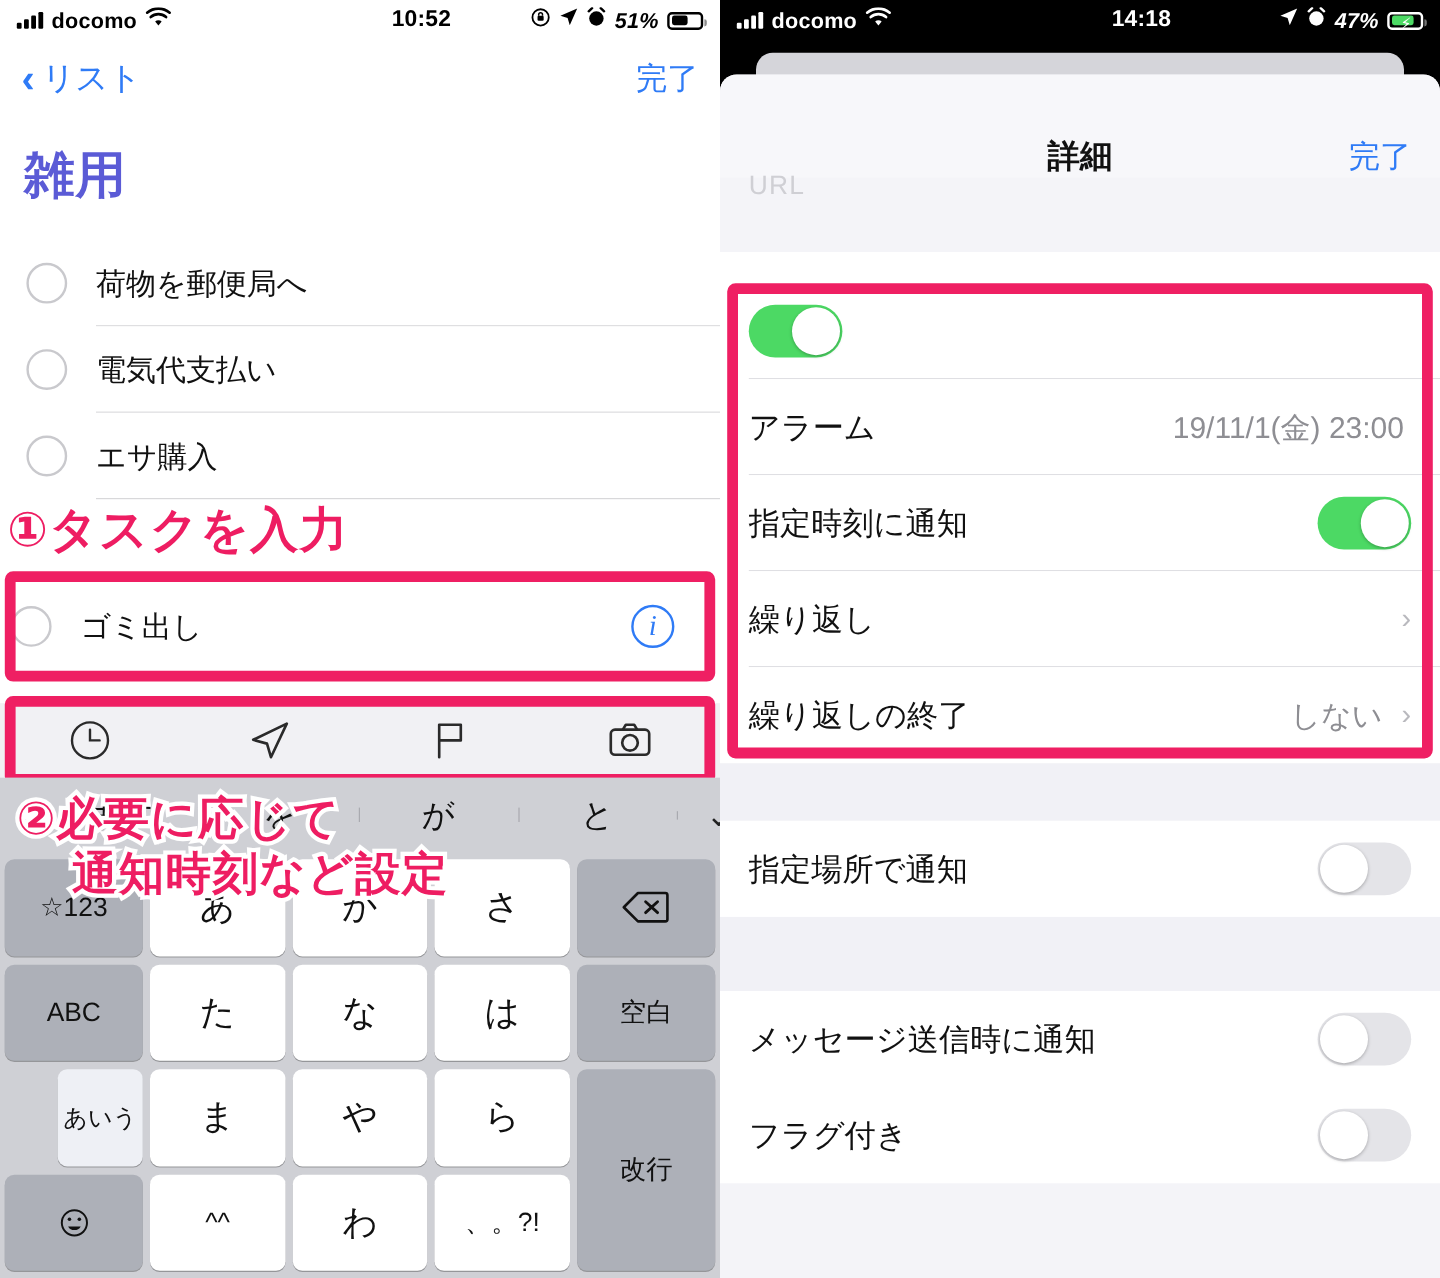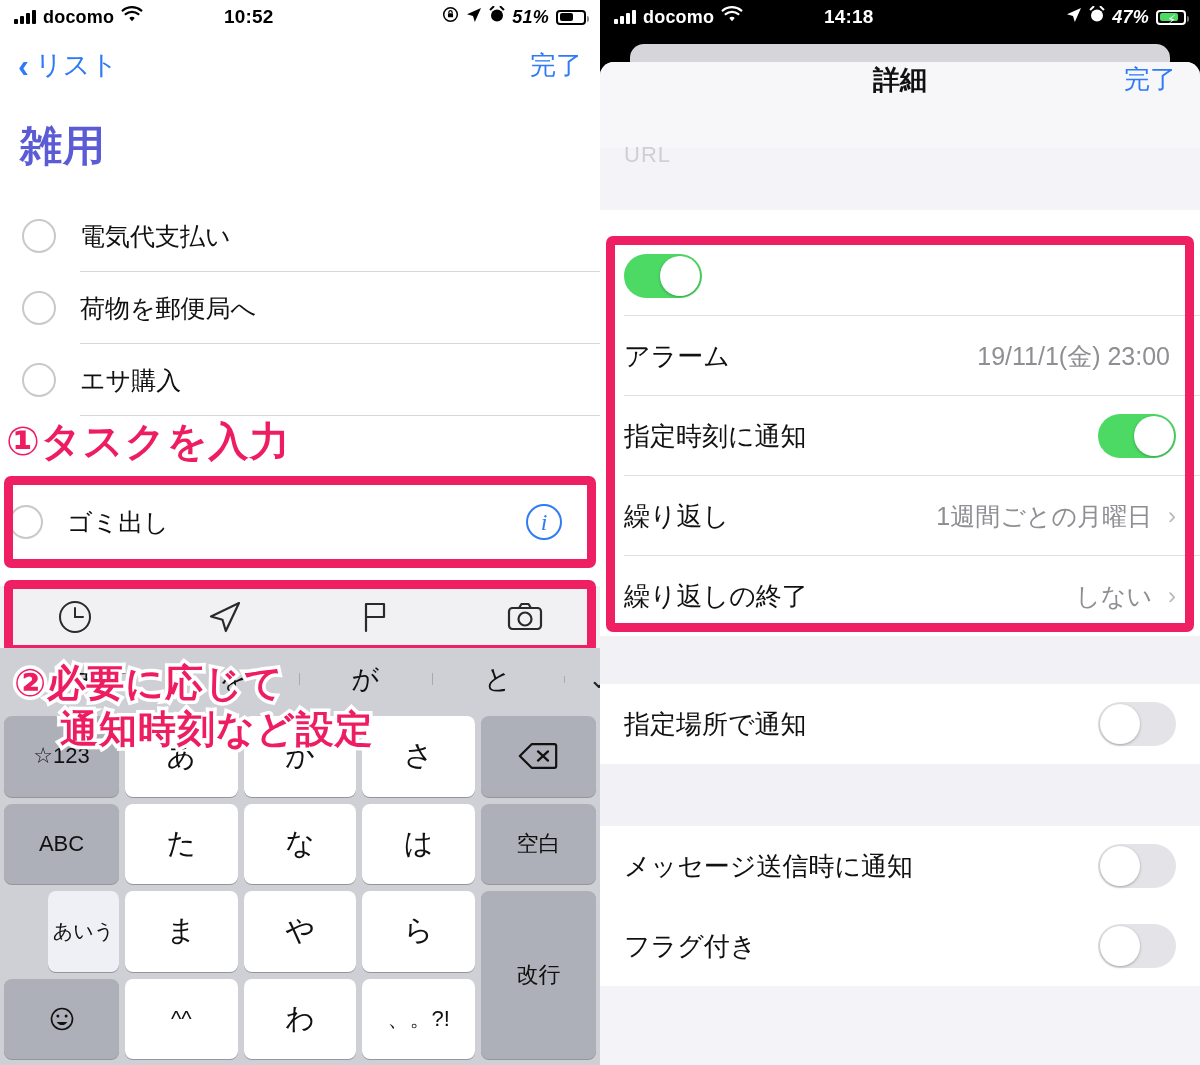--- a/index.html
+++ b/index.html
@@ -15,21 +15,21 @@
 
   
   .statusbar{
     position:absolute;top:0;left:0;width:600px;height:34px;
     display:flex;align-items:center;font-size:19px;font-weight:bold;
     letter-spacing:.2px;
   }
   .statusbar.light{color:#000;background:#fff;}
   .statusbar.dark{color:#fff;background:#000;}
   .sb-left{display:flex;align-items:center;gap:7px;padding-left:14px;width:210px;}
-  .sb-center{flex:1;text-align:left;}
+  .sb-center{flex:1;text-align:right;}
   .sb-right{display:flex;align-items:center;gap:7px;justify-content:flex-end;padding-right:14px;width:210px;}
   .sb-carrier{font-size:18px;font-weight:bold;}
   .bars{display:flex;align-items:flex-end;gap:2px;height:14px;}
   .bars i{display:block;width:4px;background:currentColor;border-radius:1px;}
   .bars i:nth-child(1){height:5px;}
   .bars i:nth-child(2){height:8px;}
   .bars i:nth-child(3){height:11px;}
   .bars i:nth-child(4){height:14px;}
   .pct{font-size:18px;font-weight:bold;font-style:italic;}
   .batt{
@@ -135,21 +135,21 @@
   .sheet-back{
     position:absolute;top:44px;left:30px;width:540px;height:40px;
     background:#d5d5da;border-radius:14px 14px 0 0;
   }
   .sheet{
     position:absolute;top:62px;left:0;width:600px;height:1003px;
     background:#f4f4f8;border-radius:14px 14px 0 0;overflow:hidden;
   }
   .sheet-header{
     position:relative;height:86px;background:#f7f7fa;
-    display:flex;align-items:flex-start;justify-content:center;
+    display:flex;align-items:flex-end;justify-content:center;
   }
   .sheet-title{font-size:27px;font-weight:bold;color:#111;}
   .sheet-done{position:absolute;right:24px;font-size:26px;color:#2f7bf6;font-weight:500;}
   .ghost-url{
     position:absolute;left:24px;top:80px;font-size:22px;color:#cfcfd4;letter-spacing:1px;
   }
   .whitegap{position:absolute;top:148px;left:0;width:600px;height:26px;background:#fff;}
   .sheet-body{position:absolute;top:174px;left:0;width:600px;}
 
   .group{background:#fff;}
@@ -243,26 +243,26 @@
         <span>リスト</span>
       </div>
       <div class="done">完了</div>
     </div>
 
     <div class="list-title">雑用</div>
 
     <div class="tasks">
       <div class="task-row">
         <div class="circle"></div>
-        <div class="task-label">電気代支払い</div>
+        <div class="task-label">荷物を郵便局へ</div>
         <div class="sep"></div>
       </div>
       <div class="task-row">
         <div class="circle"></div>
-        <div class="task-label">荷物を郵便局へ</div>
+        <div class="task-label">電気代支払い</div>
         <div class="sep"></div>
       </div>
       <div class="task-row">
         <div class="circle"></div>
         <div class="task-label">エサ購入</div>
         <div class="sep"></div>
       </div>
     </div>
 
     <div class="newtask">
@@ -414,21 +414,20 @@
           </div>
           <div class="row">
             <div class="row-label">指定時刻に通知</div>
             <div class="toggle on">
                 <span class="knob"></span>
               </div>
             <div class="sep"></div>
           </div>
           <div class="row">
             <div class="row-label">繰り返し</div>
-            <div class="row-value">1週間ごとの月曜日</div>
             <div class="chev-r">›</div>
             <div class="sep"></div>
           </div>
           <div class="row">
             <div class="row-label">繰り返しの終了</div>
             <div class="row-value">しない</div>
             <div class="chev-r">›</div>
           </div>
         </div>
 

